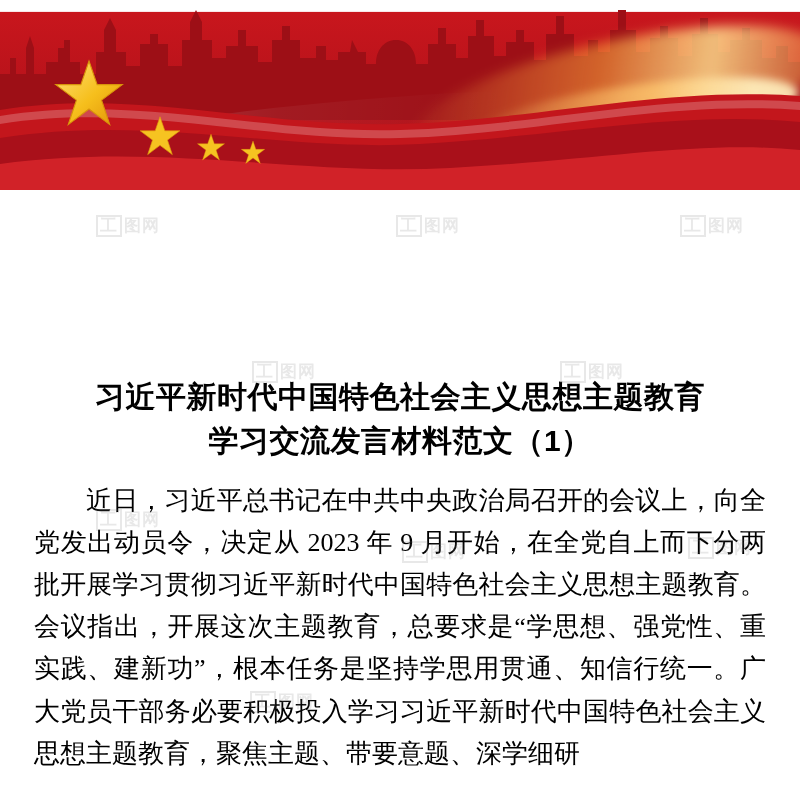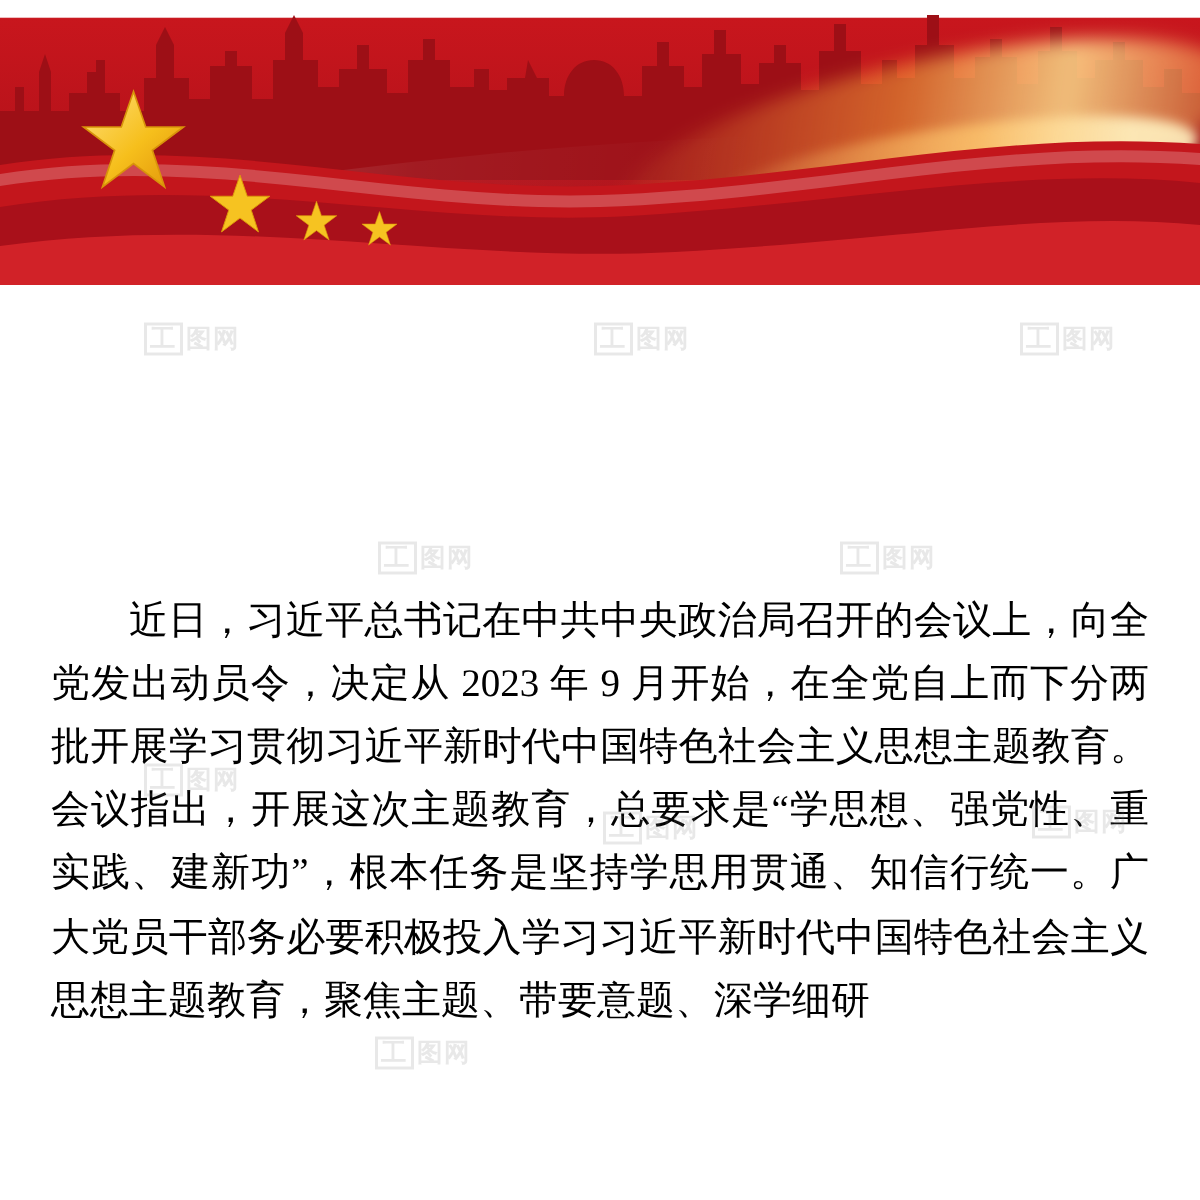--- a/index.html
+++ b/index.html
@@ -207,20 +207,24 @@
     </div>
     <div class="star" style="left:240px; top:140px;">
       <svg width="26" height="26" viewBox="0 0 100 100">
         <polygon points="50,4 61,36 95,36 67,57 78,90 50,69 22,90 33,57 5,36 39,36" fill="#f6c321" stroke="#dd9a0a" stroke-width="1.5"></polygon>
       </svg>
     </div>
   </div>
 
   <div class="doc">
     <div class="doc-inner">
+      <div class="doc-title">
+        <div>习近平新时代中国特色社会主义思想主题教育</div>
+        <div>学习交流发言材料范文（1）</div>
+      </div>
       <div class="doc-body">近日，习近平总书记在中共中央政治局召开的会议上，向全党发出动员令，决定从 2023 年 9 月开始，在全党自上而下分两批开展学习贯彻习近平新时代中国特色社会主义思想主题教育。会议指出，开展这次主题教育，总要求是“学思想、强党性、重实践、建新功”，根本任务是坚持学思用贯通、知信行统一。广大党员干部务必要积极投入学习习近平新时代中国特色社会主义思想主题教育，聚焦主题、带要意题、深学细研</div>
     </div>
   </div>
 
   <div class="wm" style="left:96px; top:214px;">
     <span class="wm-box">工</span><span>图网</span>
   </div>
   <div class="wm" style="left:396px; top:214px;">
     <span class="wm-box">工</span><span>图网</span>
   </div>

